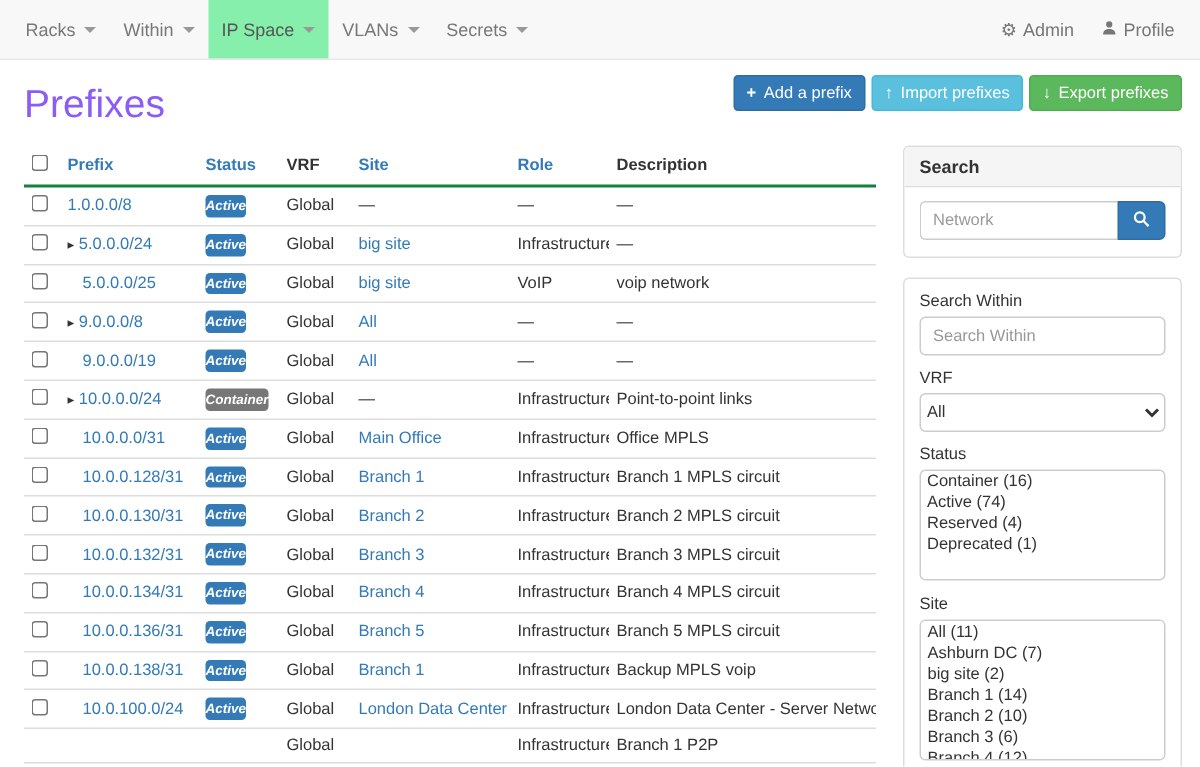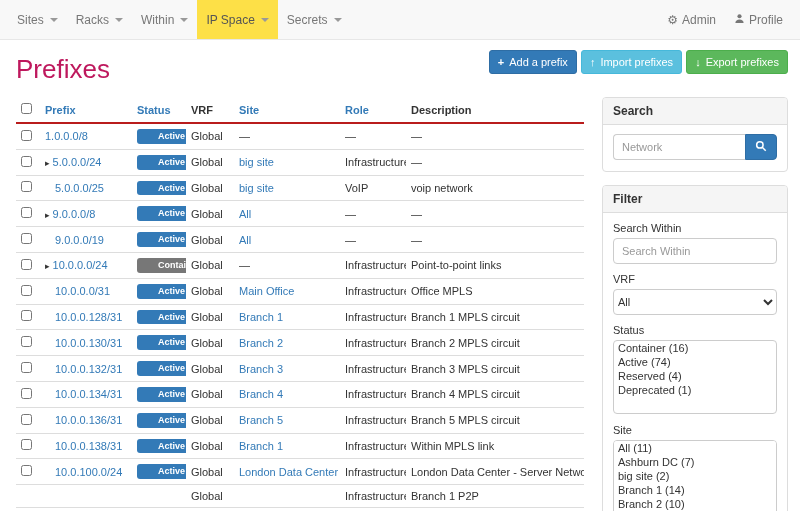--- a/index.html
+++ b/index.html
@@ -10,45 +10,45 @@
     background:#fff; color:#333;
   }
   
   .navbar {
     height:40px; background:#f8f8f8; border-bottom:1px solid #e7e7e7;
     display:flex; align-items:stretch; padding:0 8px; font-size:12px;
   }
   .brand { line-height:40px; font-size:14px; font-weight:bold; color:#333; padding:0 12px 0 6px; text-decoration:none; }
   .nav-list { list-style:none; margin:0; padding:0; display:flex; }
   .nav-item { line-height:40px; padding:0 9px; color:#777; cursor:pointer; white-space:nowrap; display:flex; align-items:center; gap:4px; }
-  .nav-item.active { background:#fde047; color:#555; }
+  .nav-item.active { background:#86efac; color:#555; }
   .caret { display:inline-block; width:0; height:0; border-left:4px solid transparent; border-right:4px solid transparent; border-top:4px solid #999; margin-left:2px; }
   .nav-right { margin-left:auto; }
   .nav-icon { font-size:12px; color:#777; line-height:1; }
   
   .page { padding:4px 12px 0 16px; }
   .page-head { display:flex; align-items:flex-start; }
-  h1.page-title { font-size:26px; font-weight:normal; margin:10px 0 12px; color:#be185d; }
+  h1.page-title { font-size:26px; font-weight:normal; margin:10px 0 12px; color:#8b5cf6; }
   .actions { margin-left:auto; margin-top:6px; display:flex; gap:4px; }
   .btn { border-radius:3px; color:#fff; font-size:11px; padding:5px 8px; border:1px solid; display:flex; align-items:center; gap:5px; cursor:pointer; font-family:inherit; }
   .btn-primary { background:#337ab7; border-color:#2e6da4; }
   .btn-info { background:#5bc0de; border-color:#46b8da; }
   .btn-success { background:#5cb85c; border-color:#4cae4c; }
   .btn .ic { font-weight:bold; font-size:11px; }
   
   .content { display:flex; gap:18px; align-items:flex-start; }
   .table-wrap { flex:1; min-width:0; }
   
   table.prefixes { width:100%; border-collapse:collapse; font-size:11px; table-layout:fixed; }
-  th { text-align:left; padding:6px 5px; border-bottom:2px solid #b91c1c; font-size:11px; white-space:nowrap; }
+  th { text-align:left; padding:6px 5px; border-bottom:2px solid #15803d; font-size:11px; white-space:nowrap; }
   td { padding:5px 5px; border-bottom:1px solid #ddd; white-space:nowrap; overflow:hidden; }
   .th-cb { width:24px; } .th-prefix { width:92px; } .th-status { width:54px; }
   .th-vrf { width:48px; } .th-site { width:106px; } .th-role { width:66px; }
   a.lnk { color:#337ab7; text-decoration:none; }
-  .badge { color:#fff; font-size:9px; font-weight:bold; padding:2px 21px; border-radius:3px; display:inline-block; line-height:1.2; }
+  .badge { color:#fff; font-size:9px; font-weight:bold; padding:2px 0; border-radius:3px; display:inline-block; line-height:1.2;font-style:italic; }
   .tree-arrow { margin-right:3px; font-size:9px; color:#333; }
   input[type=checkbox] { width:11px; height:11px; margin:0; }
   
   aside.side { width:186px; flex-shrink:0; }
   .panel { border:1px solid #ddd; border-radius:4px; background:#fff; margin-bottom:13px; }
   .panel-heading { background:#f5f5f5; border-bottom:1px solid #ddd; padding:6px 10px; font-size:12px; font-weight:bold; color:#333; border-radius:3px 3px 0 0; }
   .panel-body { padding:9px 10px 11px; }
   .input-group { display:flex; }
   .input-group input { flex:1; min-width:0; height:26px; border:1px solid #ccc; border-right:none; border-radius:4px 0 0 4px; padding:0 8px; font-size:11px; font-family:inherit; }
   .input-group button { width:32px; height:26px; background:#337ab7; border:1px solid #2e6da4; border-radius:0 4px 4px 0; display:flex; align-items:center; justify-content:center; cursor:pointer; }
@@ -61,33 +61,33 @@
   #site-select { height:94px; }
   select[multiple] option { padding:1px 4px; }
   ::placeholder { color:#999; }
 </style>
 </head>
 <body>
 
 <div class="navbar">
   <ul class="nav-list" id="nav-items">
       <li class="nav-item">
-        <span>Sites</span>
-        <span class="caret"></span>
-      </li>
-      <li class="nav-item">
         <span>Racks</span>
         <span class="caret"></span>
       </li>
       <li class="nav-item">
         <span>Within</span>
         <span class="caret"></span>
       </li>
       <li class="nav-item active">
         <span>IP Space</span>
+        <span class="caret"></span>
+      </li>
+      <li class="nav-item">
+        <span>VLANs</span>
         <span class="caret"></span>
       </li>
       <li class="nav-item">
         <span>Secrets</span>
         <span class="caret"></span>
       </li>
     </ul>
   <ul class="nav-list nav-right">
     <li class="nav-item">
       <span class="nav-icon">⚙</span>
@@ -249,21 +249,21 @@
               <td>Infrastructure</td>
               <td>Branch 5 MPLS circuit</td>
             </tr>
             <tr>
               <td><input type="checkbox" style=""></td>
               <td><span style="display: inline-block; width: 10px;"></span><a href="#" class="lnk">10.0.0.138/31</a></td>
               <td><span class="badge" style="background: rgb(51, 122, 183);">Active</span></td>
               <td>Global</td>
               <td><a href="#" class="lnk">Branch 1</a></td>
               <td>Infrastructure</td>
-              <td>Within MPLS link</td>
+              <td>Backup MPLS voip</td>
             </tr>
             <tr>
               <td><input type="checkbox" style=""></td>
               <td><span style="display: inline-block; width: 10px;"></span><a href="#" class="lnk">10.0.100.0/24</a></td>
               <td><span class="badge" style="background: rgb(51, 122, 183);">Active</span></td>
               <td>Global</td>
               <td><a href="#" class="lnk">London Data Center</a></td>
               <td>Infrastructure</td>
               <td>London Data Center - Server Network</td>
             </tr>
@@ -292,21 +292,20 @@
                     <circle cx="6.5" cy="6.5" r="4.3" fill="none" stroke="#fff" stroke-width="2"></circle>
                     <line x1="10" y1="10" x2="14.3" y2="14.3" stroke="#fff" stroke-width="2"></line>
                   </svg>
               </span>
             </button>
           </div>
         </div>
       </div>
 
       <div class="panel">
-        <div class="panel-heading">Filter</div>
         <div class="panel-body">
           <label class="fld-label">Search Within</label>
           <input class="text-input" type="text" placeholder="Search Within" style="">
 
           <label class="fld-label">VRF</label>
           <select class="single" id="vrf-select"><option>All</option></select>
 
           <label class="fld-label">Status</label>
           <select multiple="" id="status-select">
               <option>Container (16)</option>

